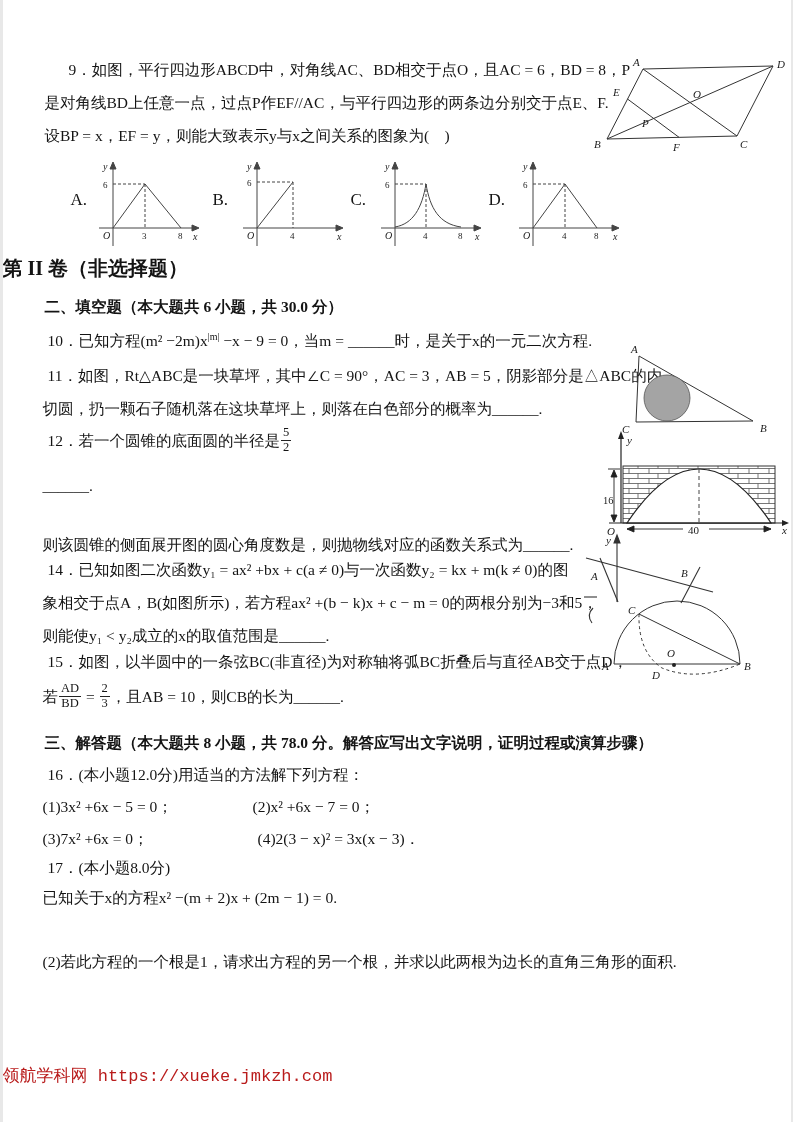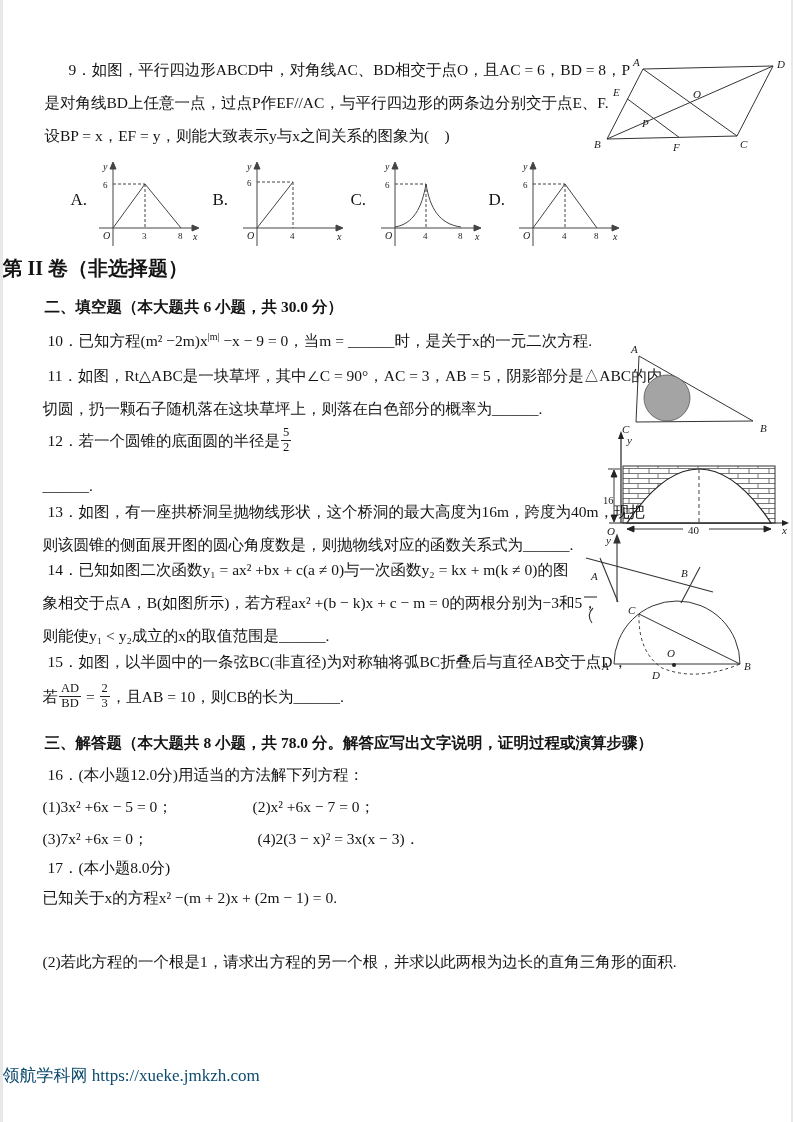--- a/index.html
+++ b/index.html
@@ -11,22 +11,22 @@
   .title{font-size:20px;font-weight:bold;}
   sup.m{font-size:10px;vertical-align:super;line-height:0;}
   .frac{display:inline-block;vertical-align:middle;text-align:center;
         font-size:12.5px;line-height:1.1;margin:0 1px;position:relative;top:-2px;}
   .frac .n{display:block;border-bottom:1px solid #222;padding:0 2px;}
   .frac .d{display:block;padding:0 2px;}
   .fig{position:absolute;}
   svg text{font-family:"Liberation Serif", serif;font-style:italic;fill:#222;}
   svg .num{font-style:normal;}
   .choice-label{position:absolute;font-size:17px;}
-  .footer{position:absolute;color:#0c4a6e;font-size:17px;
-          font-family:Liberation Serif, serif;}
+  .footer{position:absolute;color:#b91c1c;font-size:17px;
+          font-family:Liberation Mono, monospace;}
 </style>
 </head>
 <body>
 
 <div class="page">
 
   <div class="line" style="left:66px;top:60px">9．如图，平行四边形ABCD中，对角线AC、BD相交于点O，且AC = 6，BD = 8，P</div>
   <div class="line" style="left:42px;top:93px">是对角线BD上任意一点，过点P作EF//AC，与平行四边形的两条边分别交于点E、F.</div>
   <div class="line" style="left:42px;top:126px">设BP = x，EF = y，则能大致表示y与x之间关系的图象为(　)</div>
 
@@ -167,21 +167,20 @@
       <path d="M31,98 L24,101 L31,104 Z" fill="#222"></path>
         <path d="M161,98 L168,101 L161,104 Z" fill="#222"></path>
     </g>
     <text x="24" y="16" font-size="11">y</text>
     <text x="179" y="106" font-size="11">x</text>
     <text x="4" y="107" font-size="11">O</text>
     <text x="0" y="76" font-size="10.5" class="num">16</text>
     <text x="85" y="106" font-size="11" class="num">40</text>
   </svg>
 
-  <div class="line" style="left:45px;top:502px">13．如图，有一座拱桥洞呈抛物线形状，这个桥洞的最大高度为16m，跨度为40m，现把</div>
   <div class="line" style="left:40px;top:535px">则该圆锥的侧面展开图的圆心角度数是，则抛物线对应的函数关系式为______.</div>
 
   <div class="line" style="left:45px;top:560px">14．已知如图二次函数y₁ = ax² +bx + c(a ≠ 0)与一次函数y₂ = kx + m(k ≠ 0)的图</div>
   <div class="line" style="left:40px;top:593px">象相交于点A，B(如图所示)，若方程ax² +(b − k)x + c − m = 0的两根分别为−3和5，</div>
   <div class="line" style="left:40px;top:626px">则能使y₁ &lt; y₂成立的x的取值范围是______.</div>
 
   <svg class="fig" style="left:580px;top:532px" width="205" height="95" viewBox="0 0 205 95">
     <g stroke="#333" stroke-width="1.1" fill="none">
       <path d="M34,4 V70"></path>
       <path d="M31,11 L34,3 L37,11 Z" fill="#333"></path>

